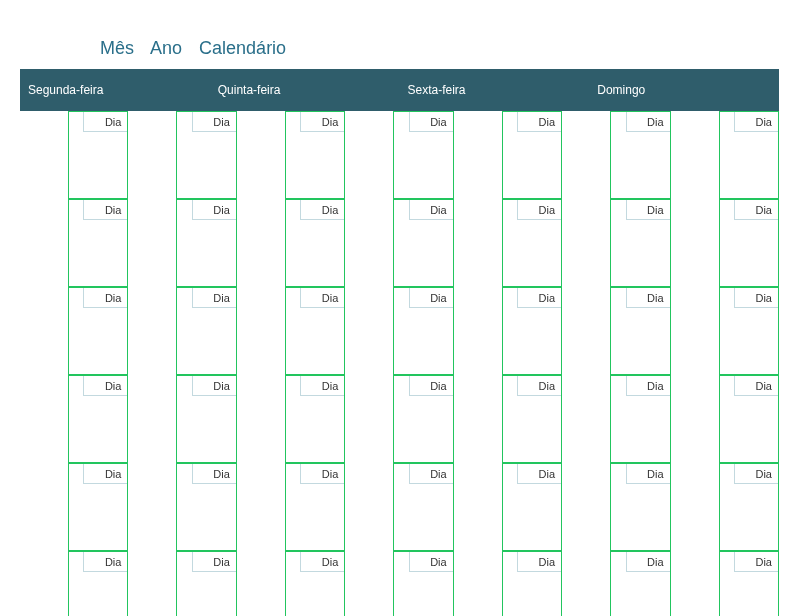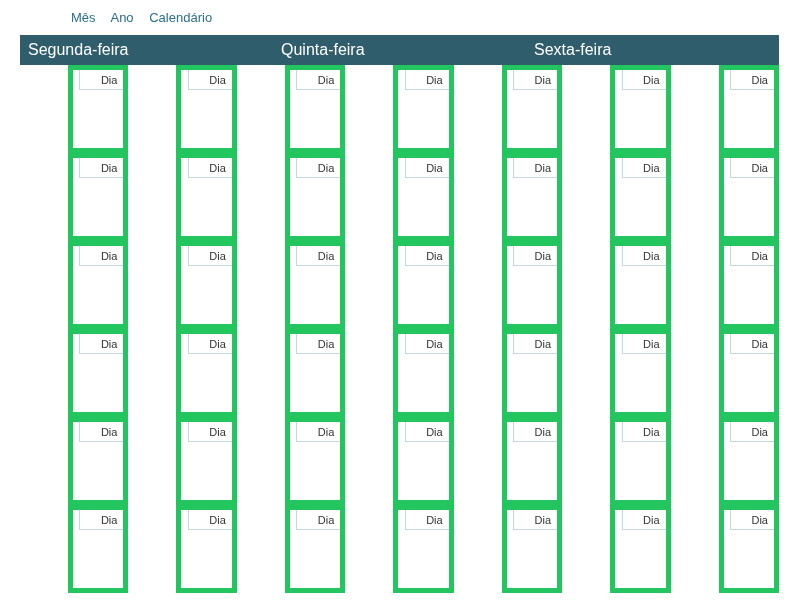--- a/index.html
+++ b/index.html
@@ -4,49 +4,50 @@
 <style>
   * { box-sizing: border-box; margin: 0; padding: 0; }
   body {
     font-family: Arial, Helvetica, sans-serif;
     background: #fff;
     width: 799px;
     height: 616px;
     overflow: hidden;
   }
   .header-links {
-    padding: 10px 0 10px 71px;
-    font-size: 13px;
+    padding: 10px 0 10px 100px;
+    font-size: 18px;
     color: #2a6f8a;
+    margin-top: 28px;
   }
   .header-links span { margin-right: 12px; }
   .calendar {
     margin: 0 20px;
     border-collapse: collapse;
     width: calc(100% - 40px);
   }
   .cal-head {
     display: flex;
     background: #2f5d6b;
     color: #fff;
   }
   .cal-head .hcell {
     flex: 1;
-    padding: 6px 8px;
-    font-size: 16px;
+    padding: 14px 8px;
+    font-size: 12px;
     border-right: 1px solid #2f5d6b;
   }
   .cal-body { }
   .cal-row {
     display: flex;
     height: 88px;
   }
   .cell {
     flex: 1;
-    border: 5px solid #22c55e;
+    border: 1px solid #22c55e;
     position: relative;
     margin-left: 48px;
   }
   .daybox {
     position: absolute;
     top: 0;
     right: 0;
     border-left: 1px solid #c3d9df;
     border-bottom: 1px solid #c3d9df;
     width: 44px;
@@ -67,20 +68,21 @@
   <span>Mês</span>
   <span>Ano</span>
   <span>Calendário</span>
 </div>
 
 <div class="calendar">
   <div class="cal-head">
     <div class="hcell">Segunda-feira</div>
     <div class="hcell">Quinta-feira</div>
     <div class="hcell">Sexta-feira</div>
+    <div class="hcell">Domingo</div>
   </div>
   <div class="cal-body" id="cal-body">
   <div class="cal-row">
         <div class="cell">
           <div class="daybox">Dia</div>
         </div>
         <div class="cell">
           <div class="daybox">Dia</div>
         </div>
         <div class="cell">

